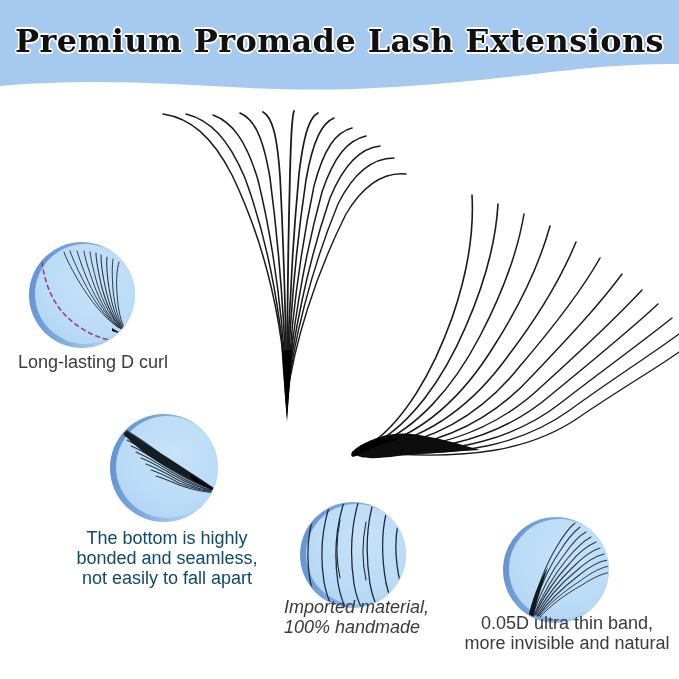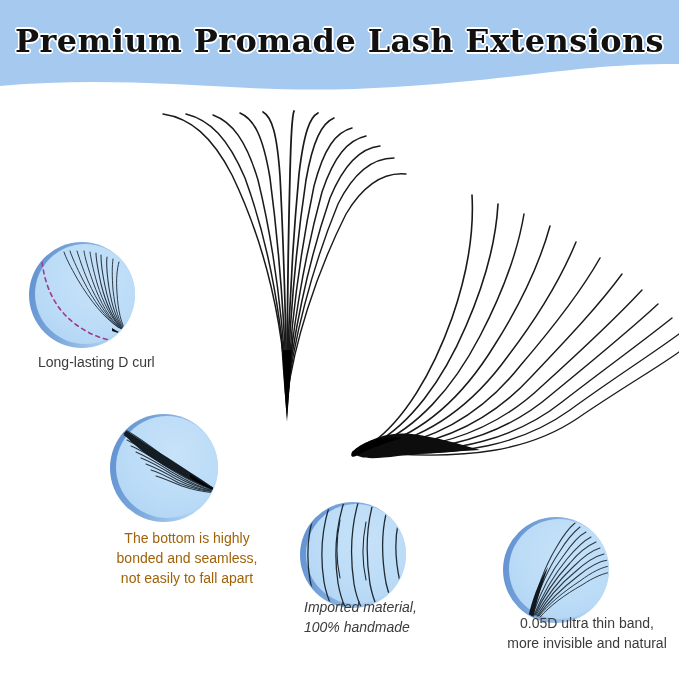--- a/index.html
+++ b/index.html
@@ -47,24 +47,23 @@
     position: absolute;
     left: 0; top: 0;
     width: 679px;
     height: 679px;
   }
   
   .caption {
     position: absolute;
     color: #3b3b3b;
     font-family: "Liberation Sans", sans-serif;
-    font-size: 14px;
+    font-size: 18px;
     line-height: 20px;
     white-space: pre-line;
-    margin-left: 20px;
   }
   #cap-1 { left: 18px;  top: 352px; text-align: left; }
   #cap-2 { left: 62px;  top: 528px; width: 210px; text-align: center; }
   #cap-3 { left: 284px; top: 597px; text-align: left; }
   #cap-4 { left: 455px; top: 613px; width: 224px; text-align: center; }
 </style>
 </head>
 <body>
 
 <div id="canvas" style="background: rgb(255, 255, 255);">
@@ -222,21 +221,21 @@
           <path d="M539,616 C549,604 563,592 580,581 C592,572 602,567 610,566" stroke-width="1"></path>
           <path d="M540,617 C550,606 564,595 582,585 C594,577 604,573 612,572" stroke-width="1"></path>
         </g>
         <path d="M528,618 C532,600 538,583 548,567 C542,585 536,602 533,620 Z" fill="#12181f"></path>
       </g>
     </g>
   </svg>
 
   <div class="caption" id="cap-1" style="color: rgb(59, 59, 59);">Long-lasting D curl</div>
 
-  <div class="caption" id="cap-2" style="color: #a16207;">The bottom is highly
+  <div class="caption" id="cap-2" style="color: #0c4a6e;">The bottom is highly
 bonded and seamless,
 not easily to fall apart</div>
 
   <div class="caption" id="cap-3" style="color: rgb(59, 59, 59); font-style: italic;">Imported material,
 100% handmade</div>
 
   <div class="caption" id="cap-4" style="color: rgb(59, 59, 59); text-align: center;">0.05D ultra thin band,
 more invisible and natural</div>
 
 </div>

